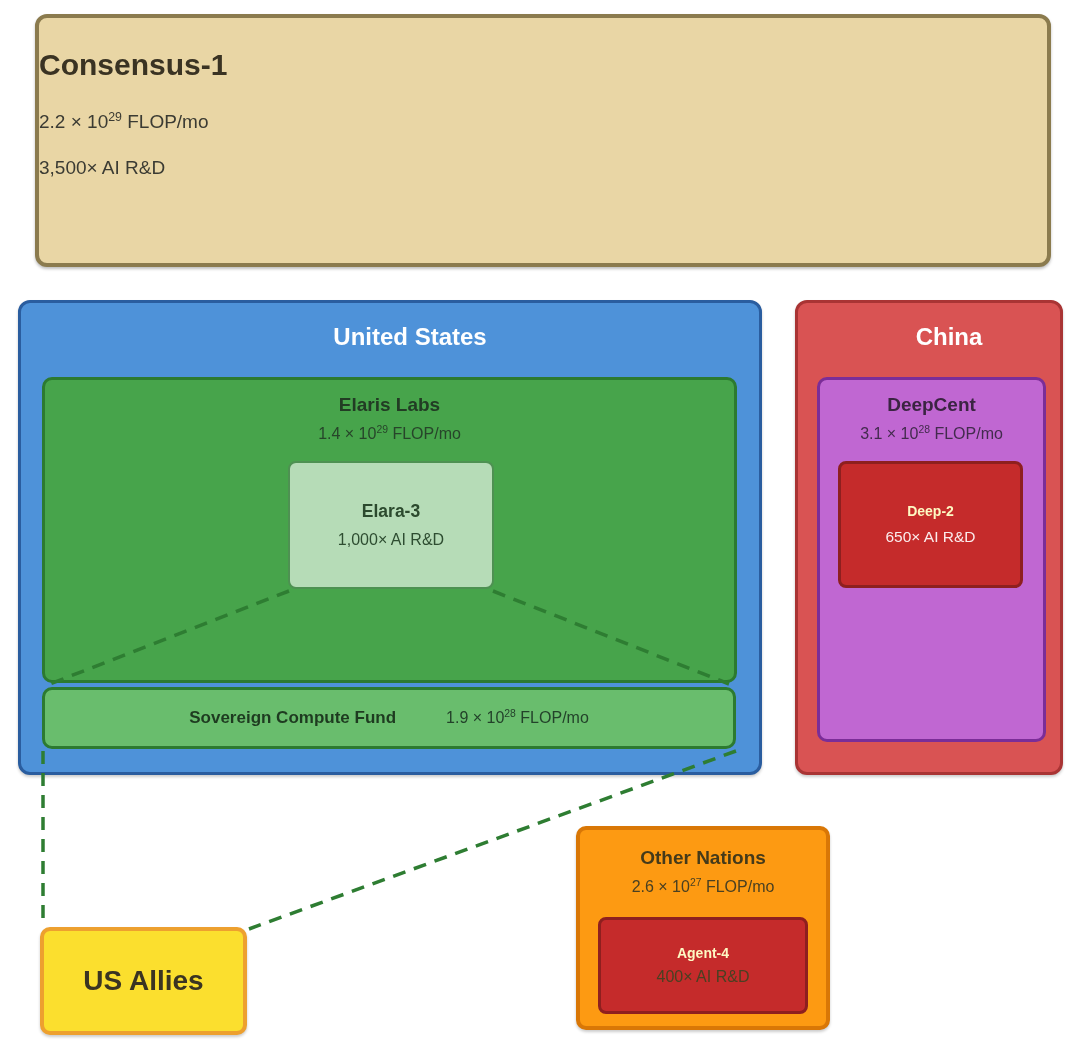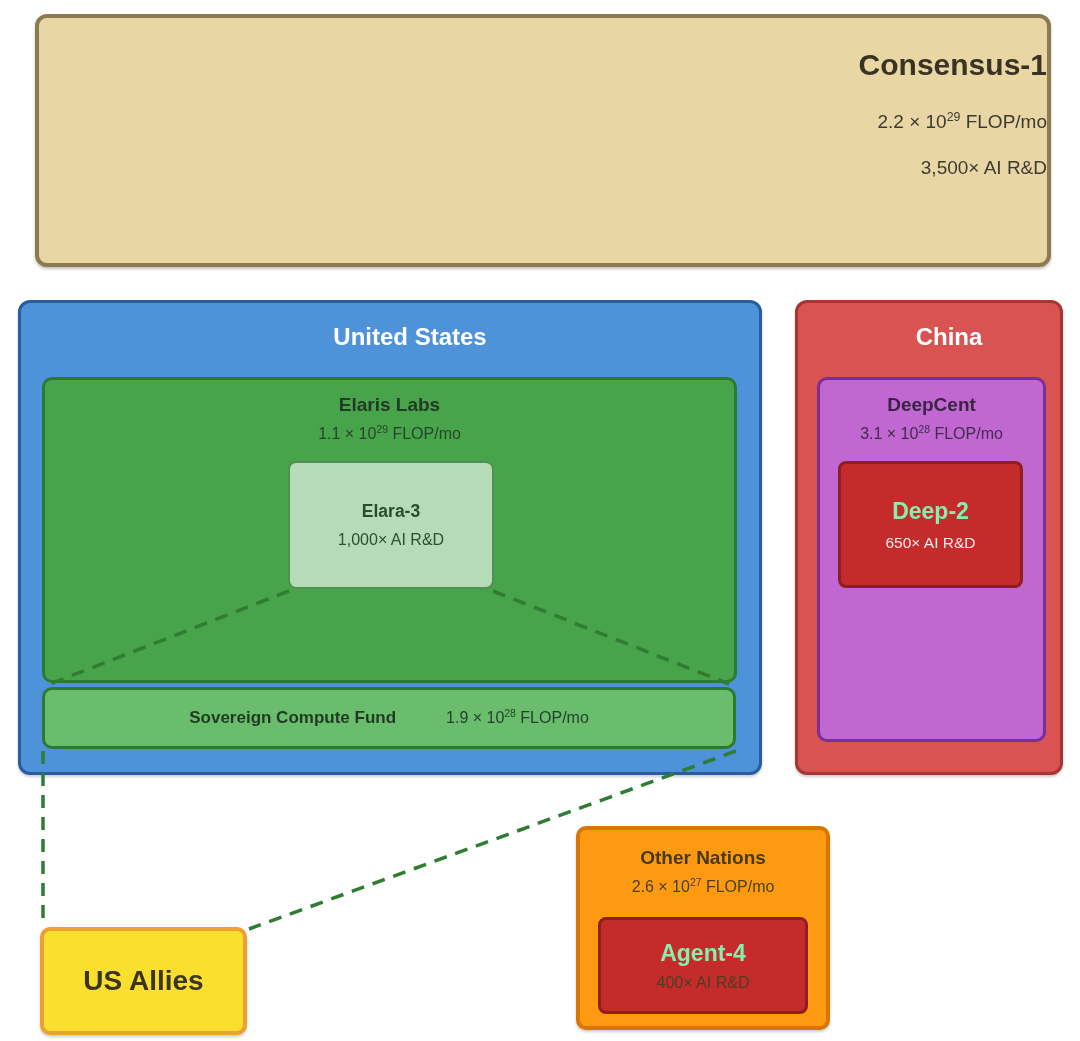--- a/index.html
+++ b/index.html
@@ -7,21 +7,21 @@
     position:relative;width:1080px;height:1041px;background:#ffffff;overflow:hidden;
     font-family:"Liberation Sans","DejaVu Sans",sans-serif;
   }
   .box{position:absolute;box-sizing:border-box;}
 
   
   .consensus{
     left:35px;top:14px;width:1016px;height:253px;
     background:#e9d6a5;border:4px solid #8b7b4e;border-radius:12px;
     box-shadow:0 2px 3px rgba(0,0,0,0.25);
-    text-align:right;padding-top:30px;
+    text-align:left;padding-top:30px;
   }
   .consensus .title-xl{font-size:30px;font-weight:bold;color:#3a3323;margin-bottom:28px;}
   .consensus .stat{font-size:19px;color:#3b3b33;margin-bottom:24px;}
 
   
   .us{
     left:18px;top:300px;width:744px;height:475px;
     background:#4e92d9;border:3px solid #2a5d9f;border-radius:12px;
     box-shadow:0 2px 3px rgba(0,0,0,0.2);
   }
@@ -63,21 +63,21 @@
     text-align:center;padding-top:14px;
   }
   .deepcent .title-md{font-size:19px;font-weight:bold;color:#3a2442;margin-bottom:8px;}
   .deepcent .stat{font-size:16px;color:#432b4e;}
 
   .model-red{
     background:#c52b2b;border:3px solid #8e1f1f;border-radius:8px;
     display:flex;flex-direction:column;align-items:center;justify-content:center;gap:9px;
   }
   .deep2{left:18px;top:81px;width:185px;height:127px;}
-  .model-red .title-sm{font-size:23px;font-weight:bold;color:#86efac;}
+  .model-red .title-sm{font-size:14px;font-weight:bold;color:#fef9c3;}
   .model-red .stat{font-size:15.5px;color:#fbecec;}
 
   
   .others{
     left:576px;top:826px;width:254px;height:204px;
     background:#fd9a12;border:4px solid #d97706;border-radius:10px;
     text-align:center;padding-top:17px;
     box-shadow:0 2px 3px rgba(0,0,0,0.2);
   }
   .others .title-md{font-size:19px;font-weight:bold;color:#443a1a;margin-bottom:8px;}
@@ -110,21 +110,21 @@
     <div class="title-xl">Consensus-1</div>
     <div class="stat"><span>2.2 × 10</span><sup>29</sup><span> FLOP/mo</span></div>
     <div class="stat">3,500× AI R&amp;D</div>
   </div>
 
   <div class="box us">
     <div class="country-title">United States</div>
 
     <div class="box elaris">
       <div class="title-md">Elaris Labs</div>
-      <div class="stat"><span>1.1 × 10</span><sup>29</sup><span> FLOP/mo</span></div>
+      <div class="stat"><span>1.4 × 10</span><sup>29</sup><span> FLOP/mo</span></div>
 
       <div class="box elara3">
         <div class="title-sm">Elara-3</div>
         <div class="stat">1,000× AI R&amp;D</div>
       </div>
     </div>
 
     <div class="box scf">
       <span class="title-sm">Sovereign Compute Fund</span>
       <span class="stat"><span>1.9 × 10</span><sup>28</sup><span> FLOP/mo</span></span>

